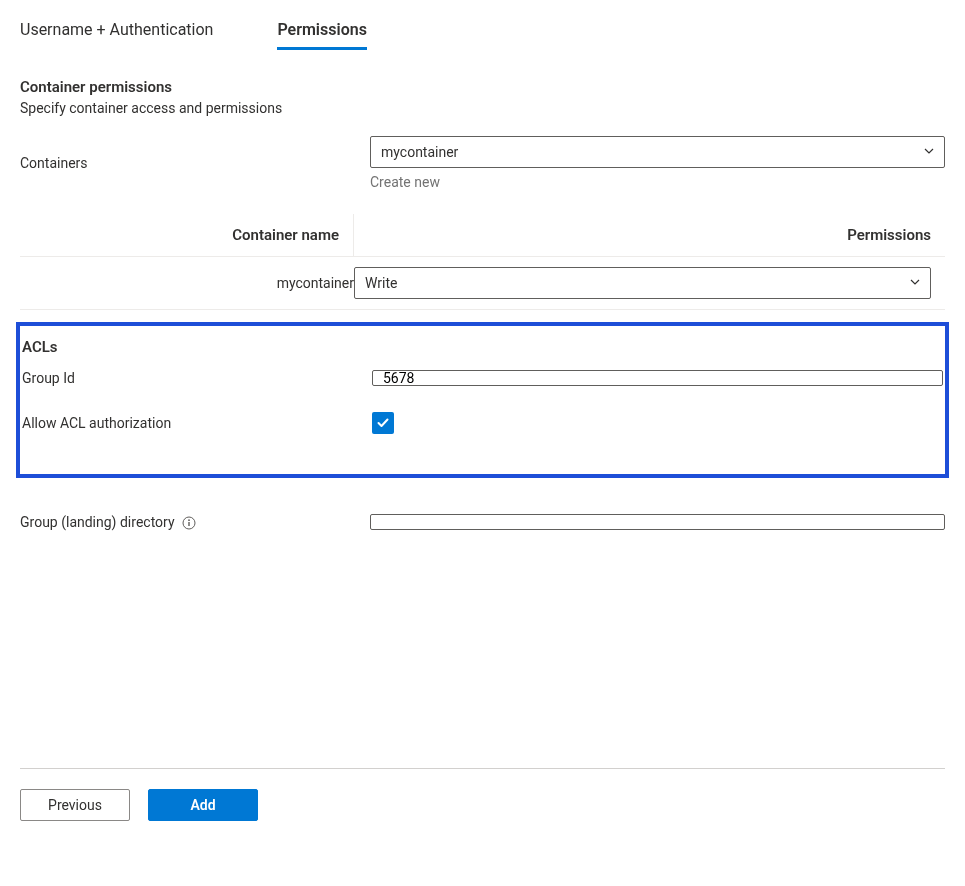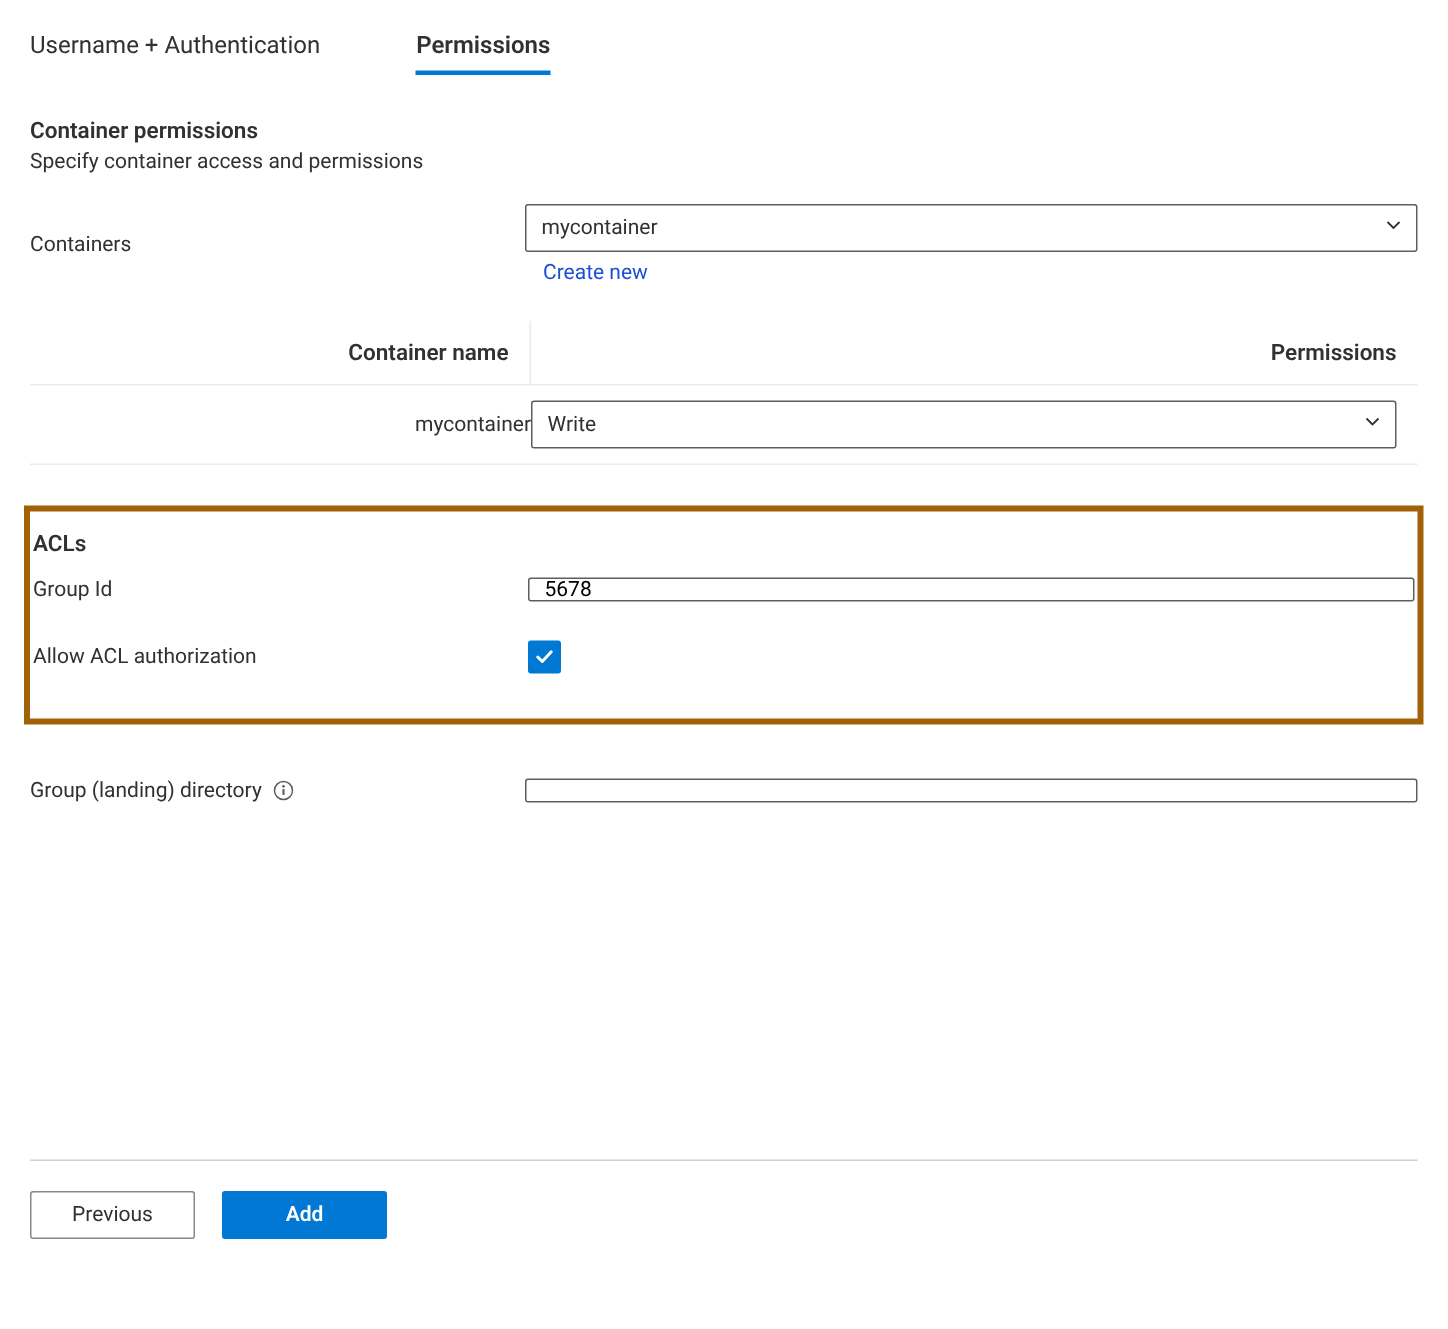--- a/index.html
+++ b/index.html
@@ -37,20 +37,21 @@
     }
     .section-subtitle {
       font-size: 14px;
       color: #323130;
       margin-bottom: 20px;
     }
     .form-row {
       display: flex;
       align-items: center;
       margin-bottom: 8px;
+      gap: 20px;
     }
     .form-label {
       width: 330px;
       font-size: 14px;
       color: #323130;
     }
     .form-control-wrap {
       flex: 1;
       max-width: 600px;
     }
@@ -71,26 +72,25 @@
       align-items: center;
     }
     .chevron-down {
       position: absolute;
       right: 10px;
       top: 50%;
       transform: translateY(-50%);
       pointer-events: none;
     }
     .form-link {
-      color: #1d4ed8;
+      color: #737373;
       font-size: 14px;
       cursor: pointer;
       padding-top: 6px;
       display: inline-block;
-      margin-left: 12px;
     }
     .table {
       margin-top: 24px;
       border-collapse: collapse;
       width: 100%;
       text-align: right;
     }
     .table-header {
       display: flex;
       border-bottom: 1px solid #edebe9;
@@ -114,23 +114,23 @@
       border-bottom: 1px solid #edebe9;
     }
     .td-name {
       width: 320px;
       font-size: 14px;
     }
     .td-perm {
       flex: 1;
     }
     .highlight-box {
-      border: 4px solid #a16207;
-      padding: 12px 2px 30px 2px;
-      margin-top: 27px;
+      border: 4px solid #1d4ed8;
+      padding: 12px 2px 40px 2px;
+      margin-top: 12px;
       margin-left: -4px;
       margin-right: -4px;
     }
     .highlight-box .form-row {
       margin-bottom: 26px;
     }
     .highlight-box .form-row:last-child {
       margin-bottom: 0;
     }
     .text-input {

